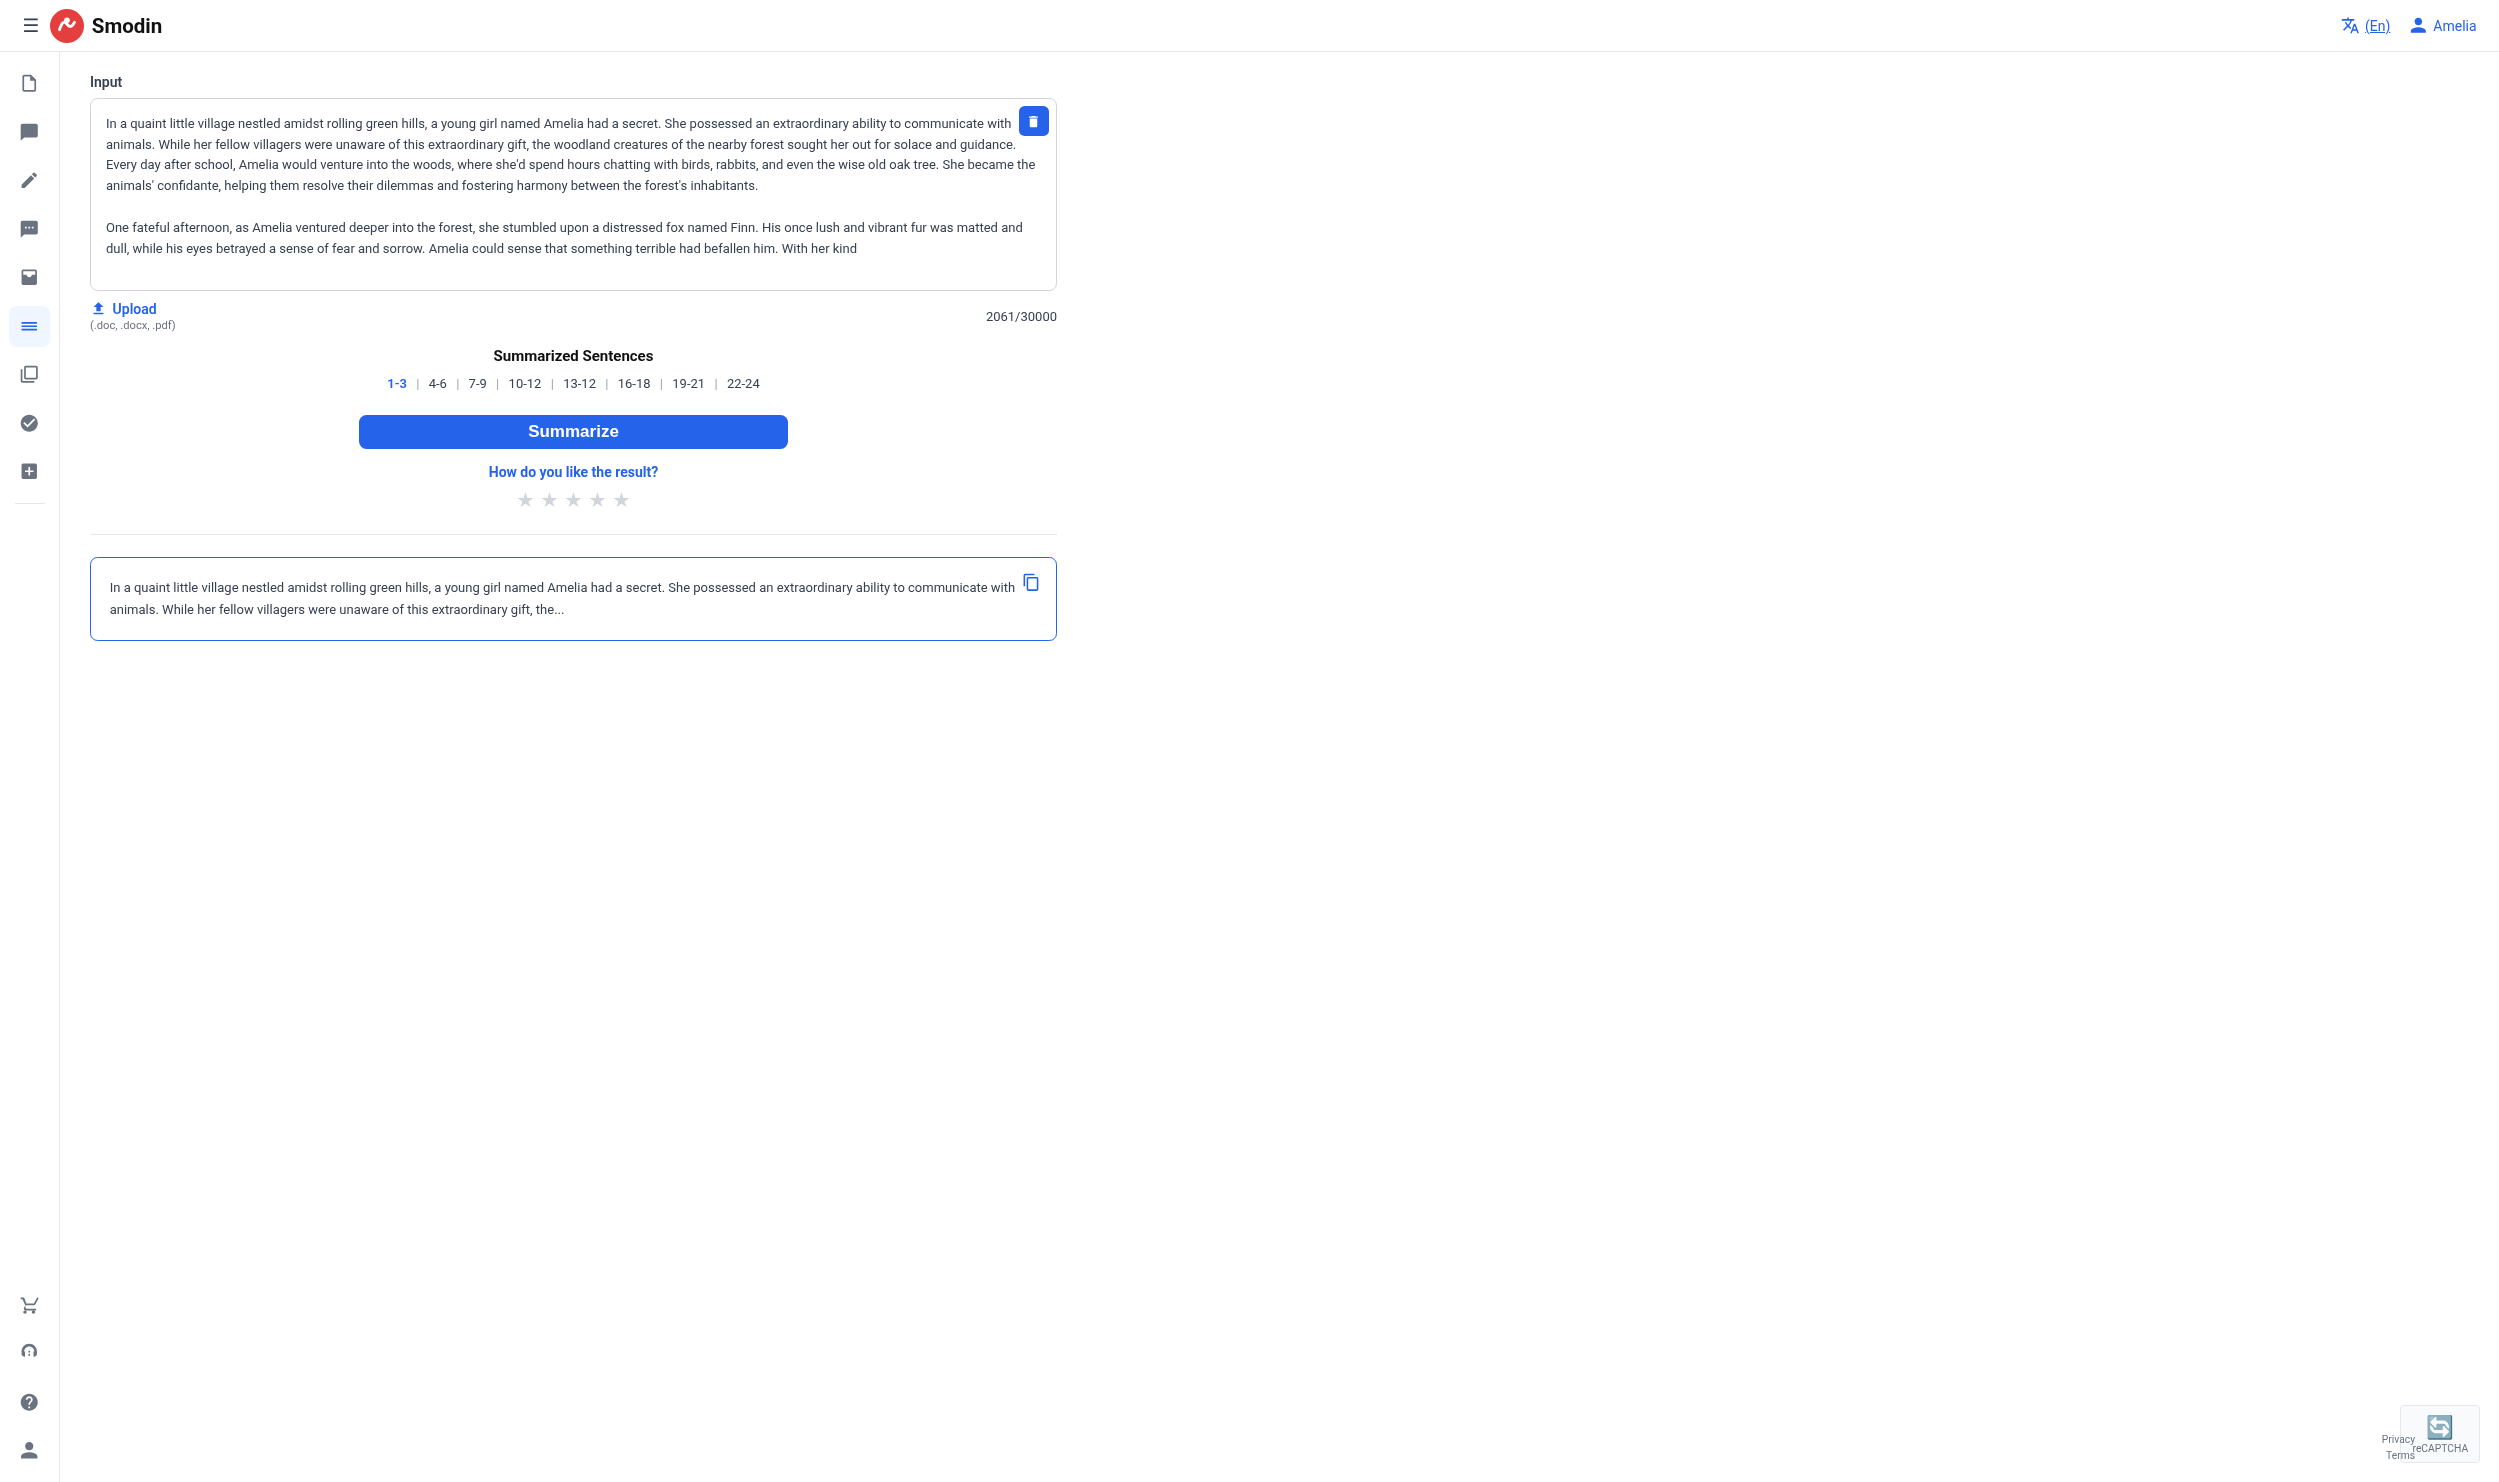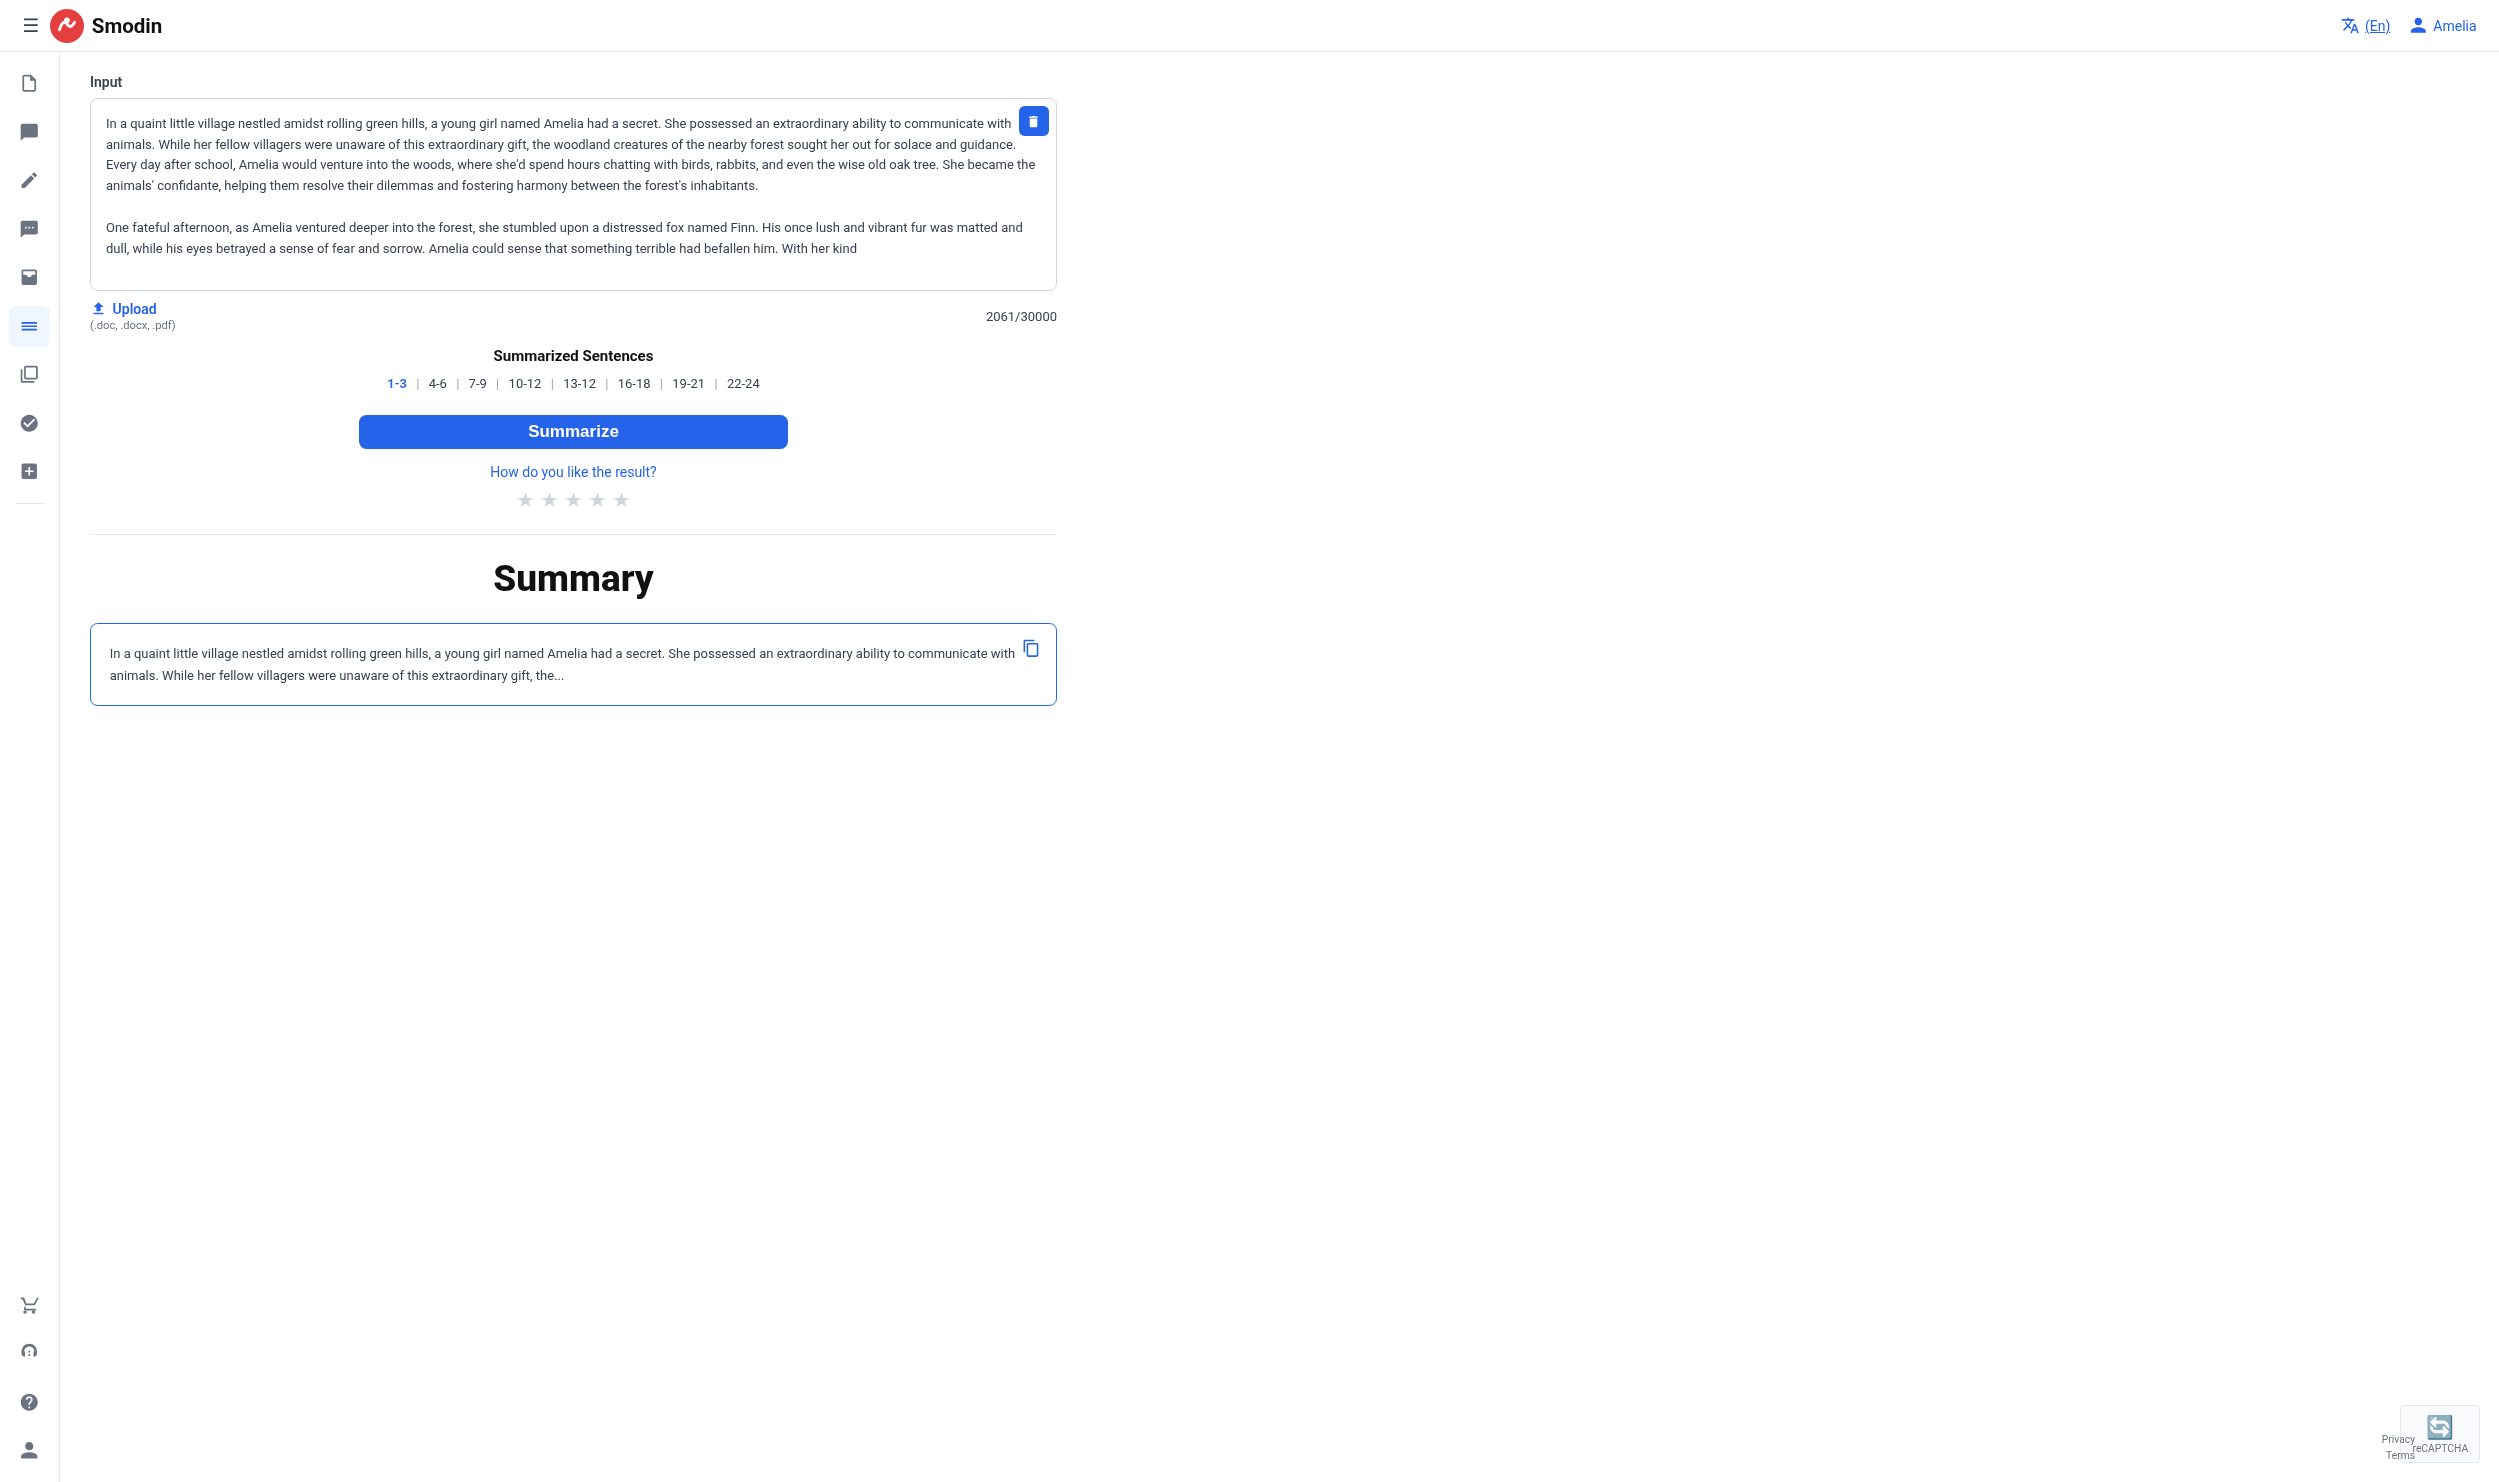--- a/index.html
+++ b/index.html
@@ -241,21 +241,21 @@
     }
 
     
     .rating-section {
       text-align: center;
       margin-bottom: 22.4px;
     }
     .rating-question {
       font-size: 14px;
       color: #2563eb;
-      font-weight: 400;
+      font-weight: 700;
       margin-bottom: 7.5px;
     }
     .stars {
       display: flex;
       align-items: center;
       justify-content: center;
       gap: 5.6px;
     }
     .star {
       font-size: 20.5px;
@@ -500,21 +500,20 @@
     <div class="stars">
       <span class="star">★</span>
       <span class="star">★</span>
       <span class="star">★</span>
       <span class="star">★</span>
       <span class="star">★</span>
     </div>
   </div>
 
   <hr class="summary-divider">
-  <h1 class="summary-heading">Summary</h1>
 
   <div class="summary-output">
     <p class="summary-text">In a quaint little village nestled amidst rolling green hills, a young girl named Amelia had a secret. She possessed an extraordinary ability to communicate with animals. While her fellow villagers were unaware of this extraordinary gift, the...</p>
     <div class="copy-btn">
       <svg width="18.7" height="18.7" viewBox="0 0 24 24" fill="#2563eb">
           <path d="M16 1H4c-1.1 0-2 .9-2 2v14h2V3h12V1zm3 4H8c-1.1 0-2 .9-2 2v14c0 1.1.9 2 2 2h11c1.1 0 2-.9 2-2V7c0-1.1-.9-2-2-2zm0 16H8V7h11v14z"></path>
         </svg>
     </div>
   </div>
 

